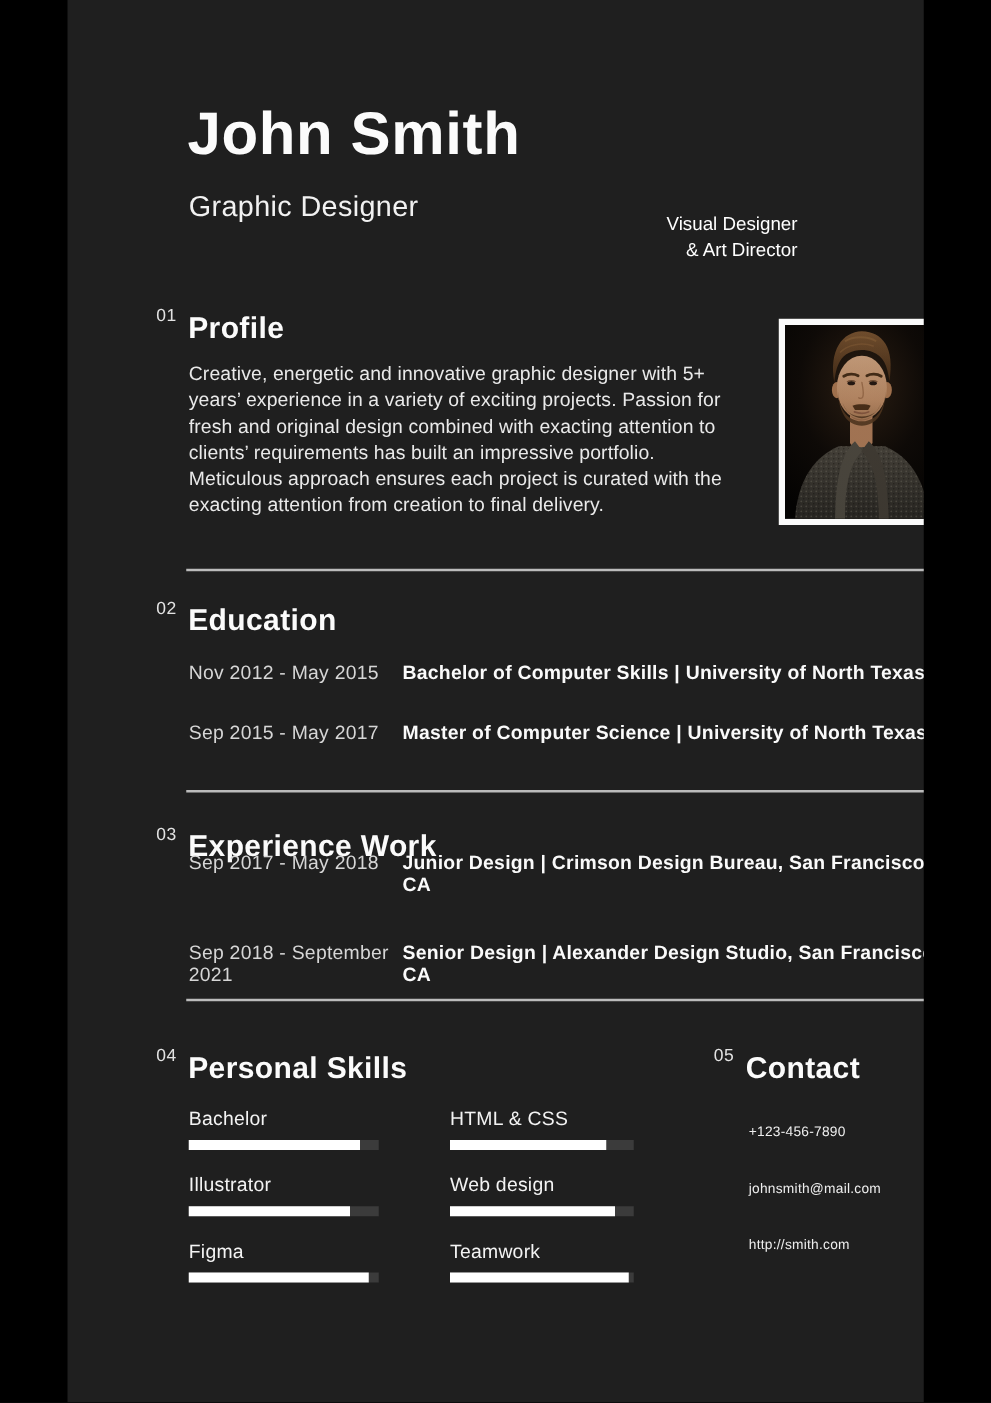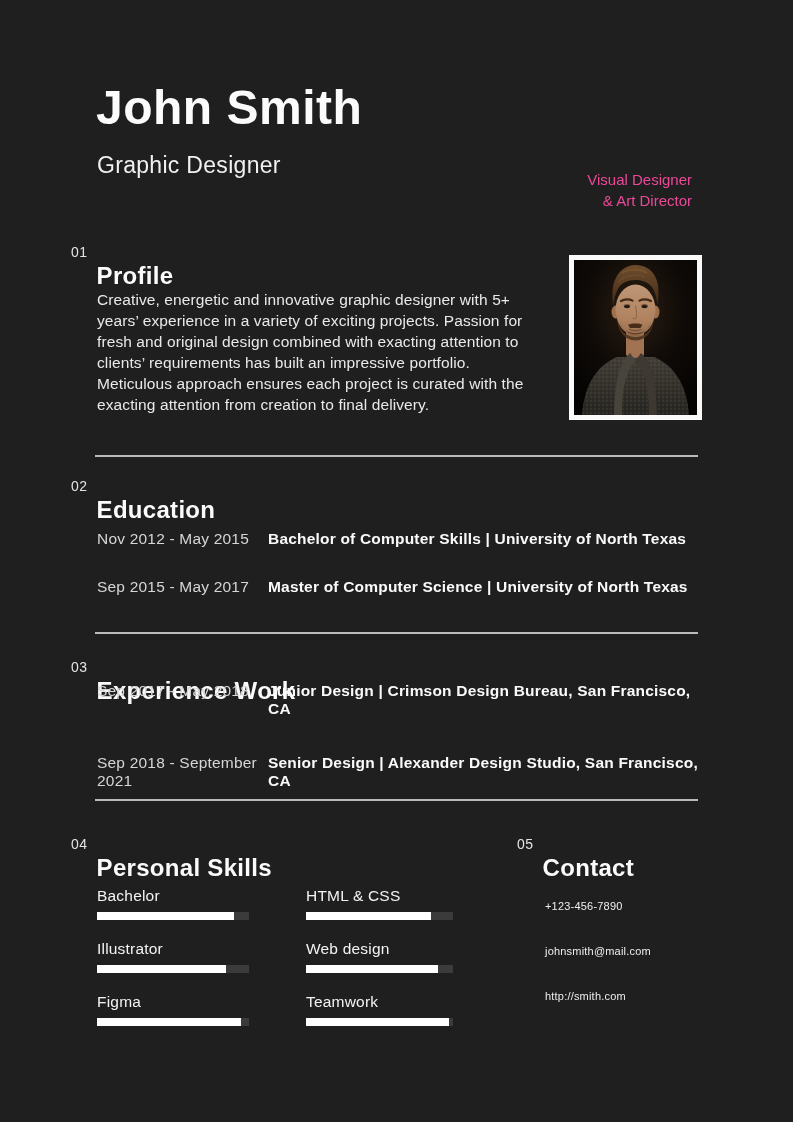--- a/index.html
+++ b/index.html
@@ -1,45 +1,45 @@
 <!DOCTYPE html>
 <html><head>
 <meta charset="utf-8">
 <style>
   html, body { margin: 0; padding: 0; background: #000; }
   .page {
     position: relative;
-    width: 793px;
+    width: 685px;
     height: 1122px;
     background: var(--bg, #1f1f1f);
     color: #fff;
     font-family: "Liberation Sans", sans-serif;
     overflow: hidden;
     margin: 0 auto;
   }
 
   
   .name {
     position: absolute; left: 96px; top: 82px;
     font-size: 48px; font-weight: 700; letter-spacing: 0.5px;
     color: #fbfbfb; line-height: 1.1;
   }
   .subtitle {
     position: absolute; left: 97px; top: 152px;
     font-size: 23px; font-weight: 400; color: #f1f1f1; letter-spacing: 0.3px;
   }
   .tagline {
     position: absolute; right: 101px; top: 169px;
-    text-align: right; font-size: 15px; line-height: 21px; color: #ec4899;
+    text-align: right; font-size: 15px; line-height: 21px; color: #ffffff;
   }
 
   
   .sec-heading { position: absolute; display: flex; gap: 9px; }
   .sec-num { font-size: 14px; color: #e3e3e3; line-height: 1; margin-top: 1px; letter-spacing: 0.5px; }
-  .sec-title { font-size: 24px; font-weight: 700; line-height: 1; margin-top: 20px; color: #fbfbfb; letter-spacing: 0.3px; }
+  .sec-title { font-size: 24px; font-weight: 700; line-height: 1; margin-top: 7px; color: #fbfbfb; letter-spacing: 0.3px; }
 
   
   .profile-text {
     position: absolute; left: 97px; top: 289px; width: 447px;
     font-size: 15.5px; line-height: 21px; color: #e9e9e9; letter-spacing: 0.1px;
   }
   .photo-frame {
     position: absolute; left: 569px; top: 255px;
     width: 123px; height: 155px;
     border: 5px solid #fafafa; background: #070503;

